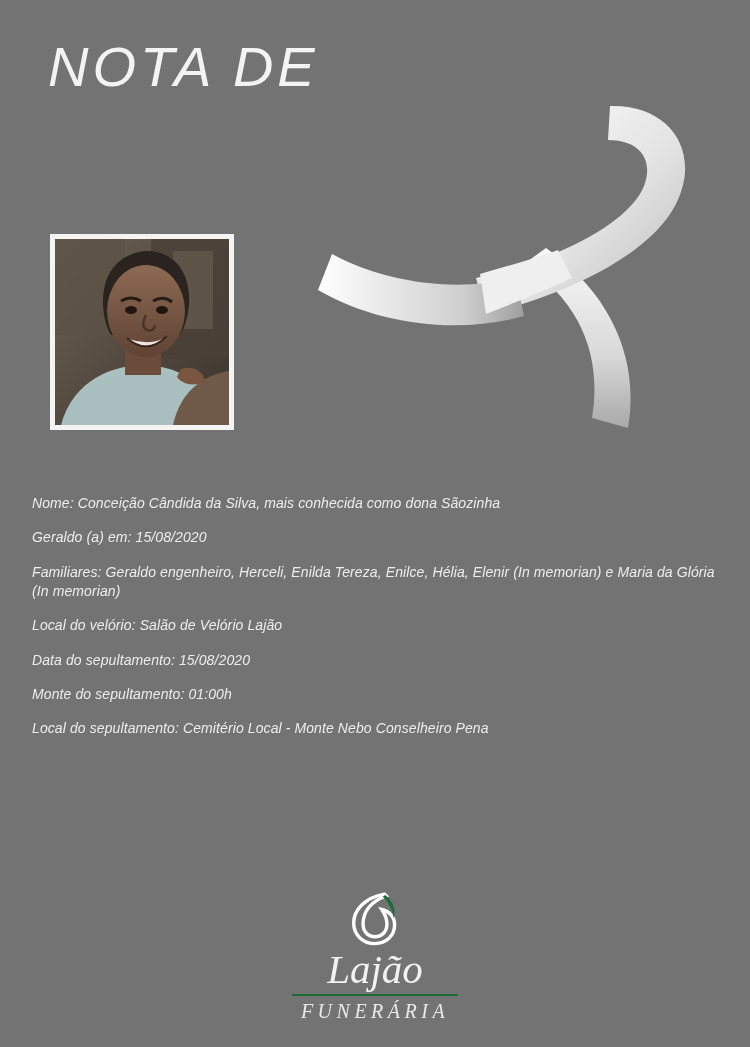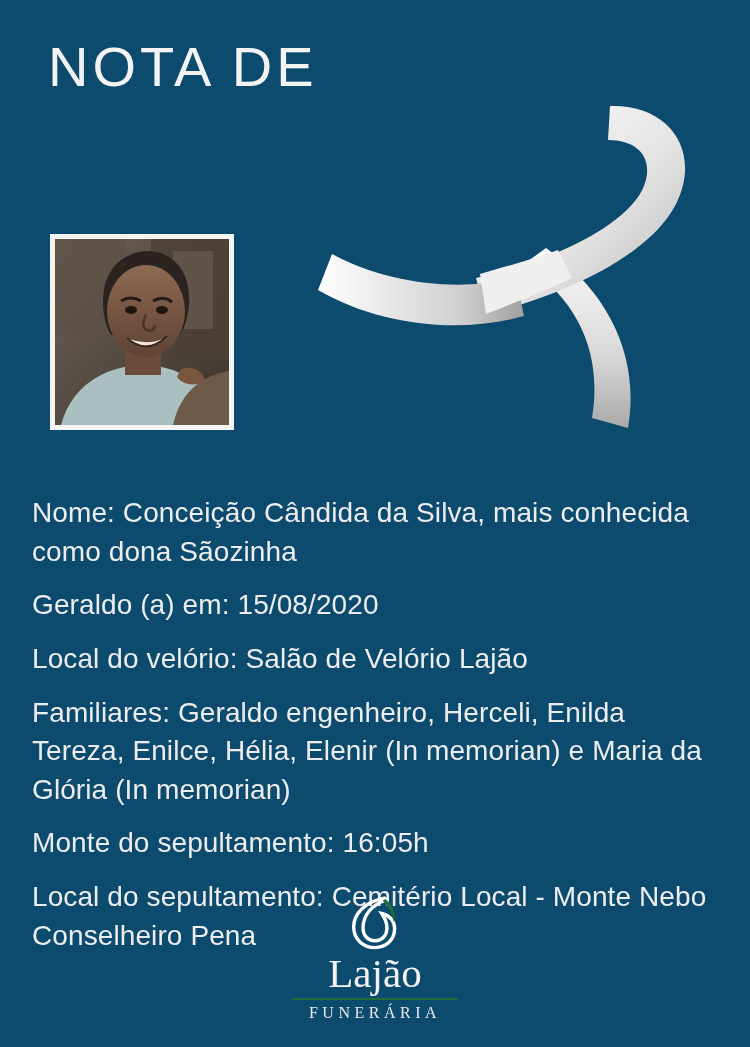--- a/index.html
+++ b/index.html
@@ -8,22 +8,23 @@
     padding: 0;
     background: #000;
   }
   body {
     font-family: "Liberation Sans", sans-serif;
   }
   .poster {
     position: relative;
     width: 750px;
     height: 1047px;
-    background: #0c4a6e;
+    background: #737373;
     overflow: hidden;
+    font-style: italic;
   }
 
   
   .title-block {
     position: absolute;
     left: 48px;
     top: 34px;
     width: 470px;
     z-index: 5;
   }
@@ -70,21 +71,21 @@
   
   .details {
     position: absolute;
     left: 32px;
     top: 494px;
     width: 690px;
     z-index: 6;
   }
   .detail-row {
     color: #ededed;
-    font-size: 28px;
+    font-size: 14px;
     line-height: 1.38;
     margin-bottom: 15px;
     font-weight: 400;
     letter-spacing: 0.1px;
   }
   .detail-row:last-child { margin-bottom: 16px; }
   .detail-label { }
   .detail-value { }
 
   
@@ -111,21 +112,21 @@
   }
   .logo-rule {
     width: 166px;
     height: 2px;
     background: #1f6b3a;
     margin: 4px auto 5px;
   }
   .logo-sub {
     color: #e9e9e9;
     font-family: "Liberation Serif", serif;
-    font-size: 16px;
+    font-size: 20px;
     letter-spacing: 4.5px;
     line-height: 1;
   }
 </style>
 </head>
 <body>
 
 <div class="poster">
 
   <div class="title-block">
@@ -213,33 +214,37 @@
       <span class="detail-label">Nome:</span>
       <span class="detail-value">Conceição Cândida da Silva, mais conhecida como dona Sãozinha</span>
     </div>
 
     <div class="detail-row">
       <span class="detail-label">Geraldo (a) em:</span>
       <span class="detail-value">15/08/2020</span>
     </div>
 
     <div class="detail-row">
+      <span class="detail-label">Familiares:</span>
+      <span class="detail-value">Geraldo engenheiro, Herceli, Enilda Tereza, Enilce, Hélia, Elenir (In memorian) e Maria da Glória (In memorian)</span>
+    </div>
+
+    <div class="detail-row">
       <span class="detail-label">Local do velório:</span>
       <span class="detail-value">Salão de Velório Lajão</span>
     </div>
 
     <div class="detail-row">
-      <span class="detail-label">Familiares:</span>
-      <span class="detail-value">Geraldo engenheiro, Herceli, Enilda Tereza, Enilce, Hélia, Elenir (In memorian) e Maria da Glória (In memorian)</span>
-    </div>
-
+      <span class="detail-label">Data do sepultamento:</span>
+      <span class="detail-value">15/08/2020</span>
+    </div>
 
     <div class="detail-row">
       <span class="detail-label">Monte do sepultamento:</span>
-      <span class="detail-value">16:05h</span>
+      <span class="detail-value">01:00h</span>
     </div>
 
     <div class="detail-row">
       <span class="detail-label">Local do sepultamento:</span>
       <span class="detail-value">Cemitério Local -  Monte Nebo Conselheiro Pena</span>
     </div>
 
   </div>
 
   <div class="footer">

